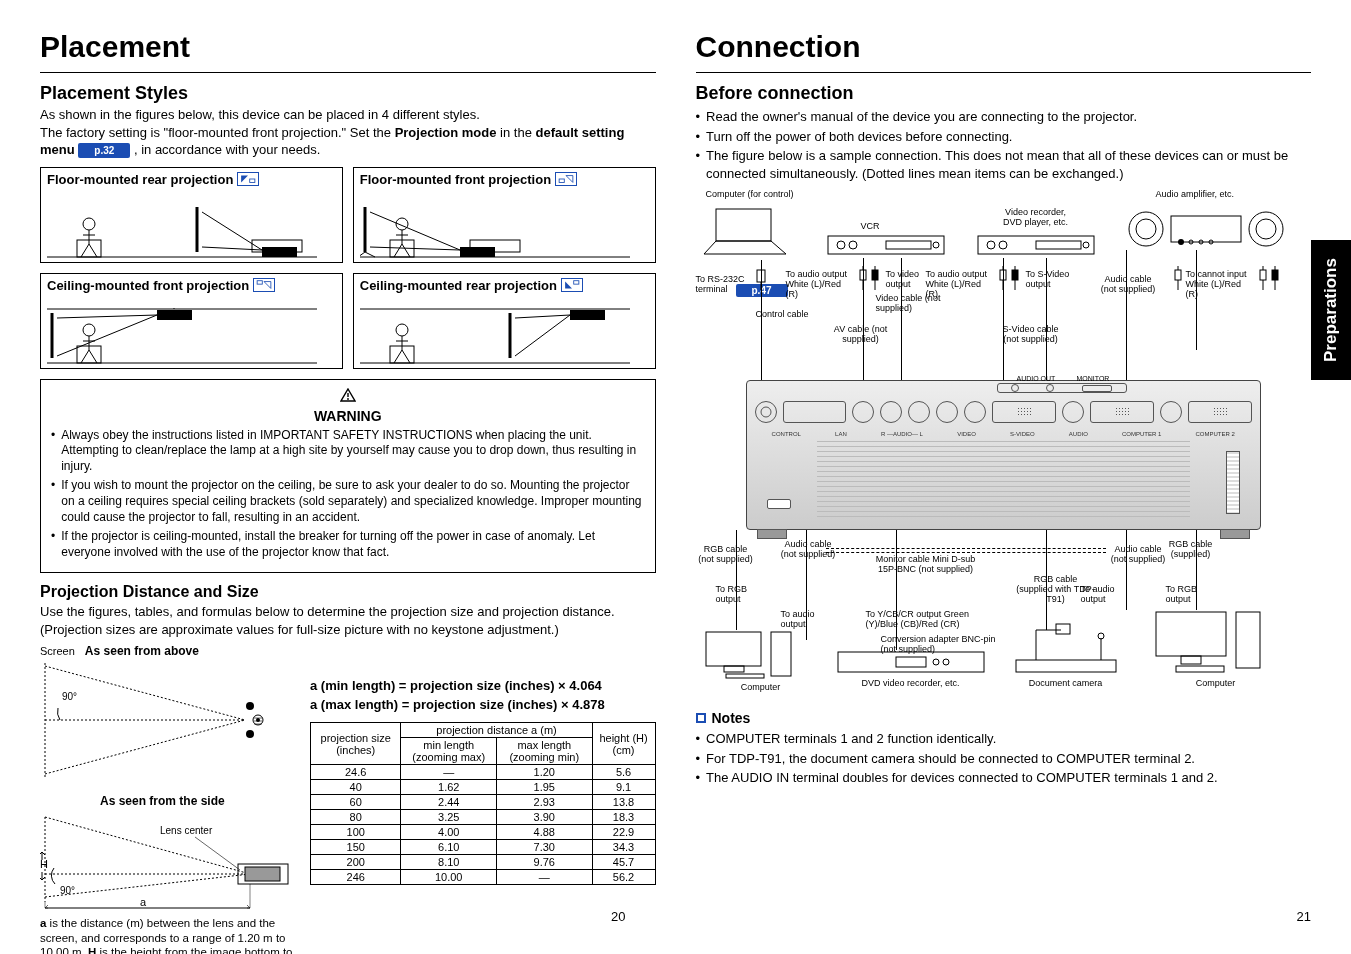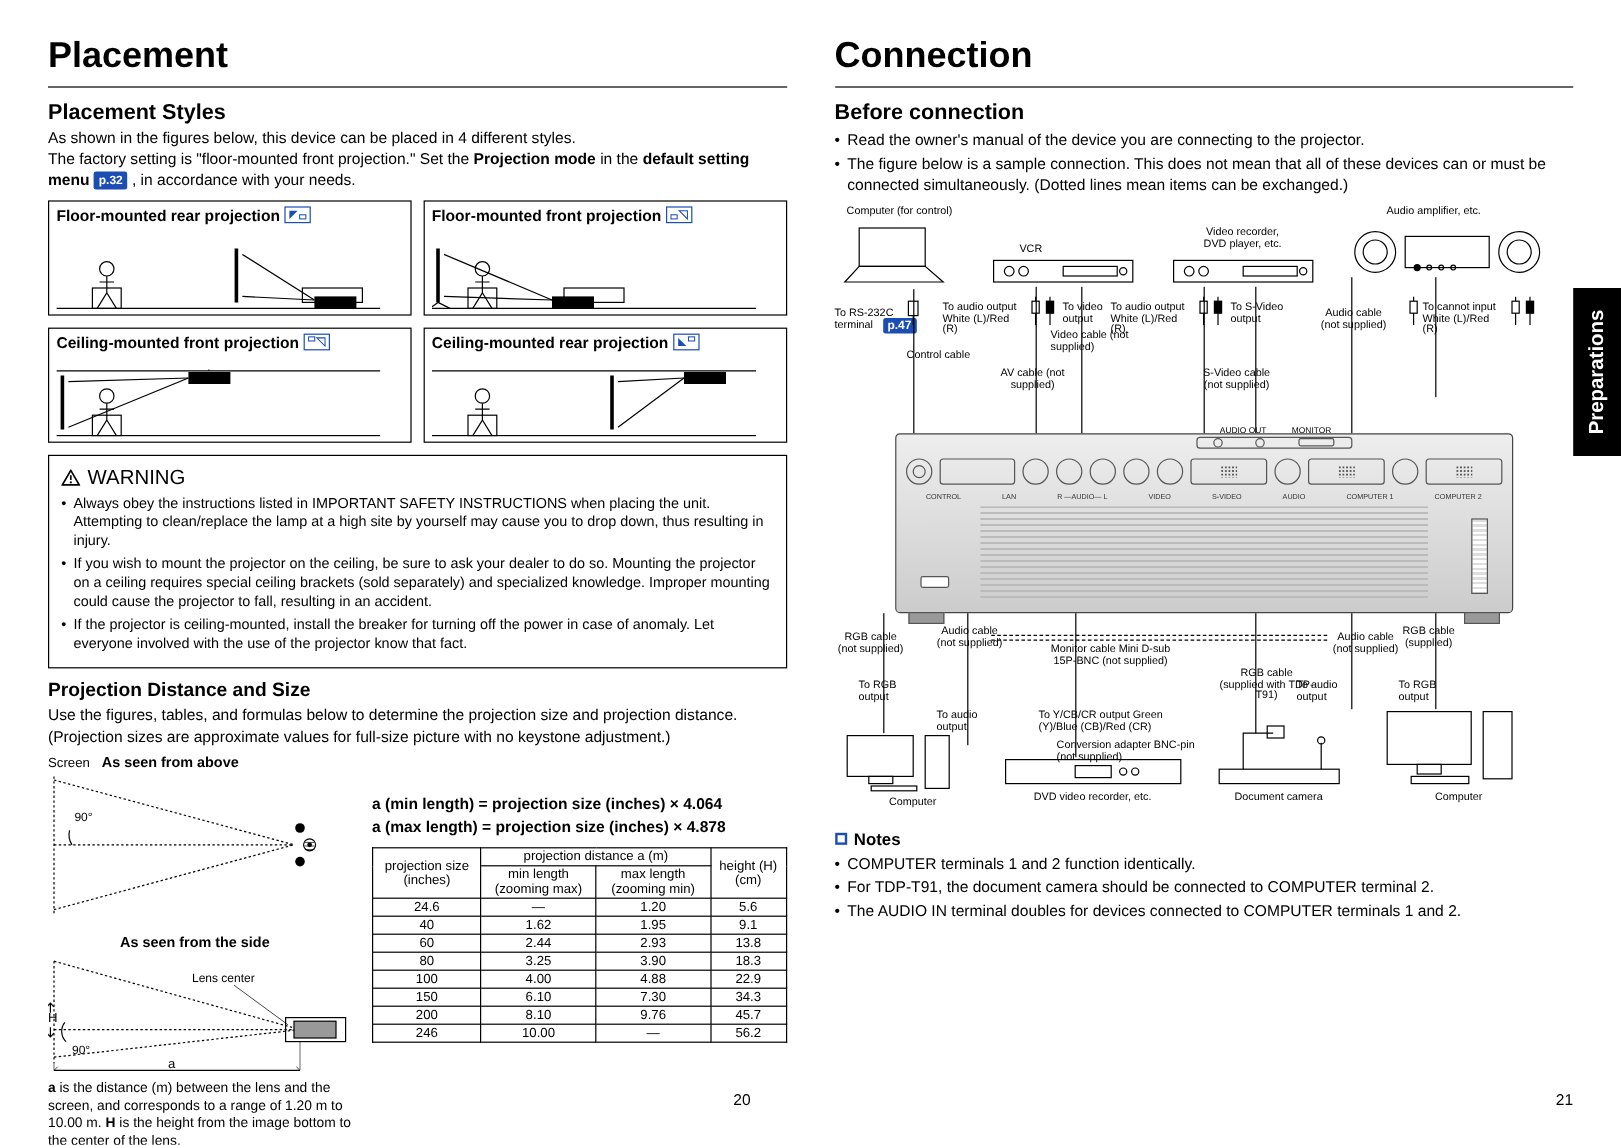--- a/index.html
+++ b/index.html
@@ -14,32 +14,32 @@
     padding: 30px 40px;
   }
   .spread { display: flex; gap: 40px; height: 100%; }
   .page { flex: 1; position: relative; }
   h1 { font-size: 30px; font-weight: bold; margin-bottom: 8px; }
   .hr { border-top: 1px solid #000; margin-bottom: 10px; }
   h2 { font-size: 18px; font-weight: bold; margin: 6px 0 2px 0; }
   h2.sub { font-size: 16px; margin-top: 10px; }
   .para { font-size: 13px; line-height: 1.35; }
   .bold { font-weight: bold; }
-  .pref { display:inline-block; background:#1b4db3; color:#fff; font-size:10px; font-weight:bold; padding:1px 4px; border-radius:2px; vertical-align:middle;}
+  .pref { display:inline-block; background:#1b4db3; color:#fff; font-size:10px; font-weight:bold; padding:1px 16px; border-radius:2px; vertical-align:middle;}
   ul.bullets { list-style: none; padding-left: 0; margin-top:4px; }
   ul.bullets > li { display:flex; gap:6px; font-size:13px; line-height:1.35; margin-bottom:2px; }
   ul.bullets > li::before { content:"•"; }
   .style-grid { display:grid; grid-template-columns: 1fr 1fr; gap:10px; margin-top:8px;}
   .style-box { border:1px solid #000; padding:4px 6px 2px 6px; height:96px; position:relative;}
   .style-box .label { font-weight:bold; font-size:13px; display:flex; align-items:center; gap:4px;}
   .mode-icon { display:inline-block; border:1.5px solid #1b4db3; width:22px; height:14px; position:relative;}
   .mode-icon svg { width:100%; height:100%;}
   .style-scene { position:absolute; left:6px; right:6px; bottom:4px; height:56px;}
   .warning-box { border:1px solid #000; margin-top:10px; padding:8px 10px;}
-  .warning-head { font-size:17px; font-weight:normal; display:flex; align-items:center; gap:6px;}
+  .warning-head { font-size:14px; font-weight:bold; display:flex; align-items:center; gap:6px;flex-direction:column;}
   .tri { display:inline-block; width:16px; height:14px; }
   .tri svg { width:100%; height:100%; display:block;}
   .warning-box ul { list-style:none; padding-left:0; margin-top:4px;}
   .warning-box li { display:flex; gap:6px; font-size:12px; line-height:1.3; margin-bottom:4px;}
   .warning-box li::before { content:"•";}
   .proj-row { display:flex; gap:10px; margin-top:6px; align-items:flex-start;}
   .diagrams { width:260px;}
   .diag-cap { font-size:11px; }
   .diag-box { border:none; height:135px; position:relative; }
   .diag-box2 { height:100px; position:relative; margin-top:4px;}
@@ -328,35 +328,38 @@
   <div class="page">
     <h1>Connection</h1>
     <div class="hr"></div>
 
     <h2>Before connection</h2>
     <ul class="bullets">
       <li>
           <span>Read the owner's manual of the device you are connecting to the projector.</span>
         </li>
       <li>
+          <span>Turn off the power of both devices before connecting.</span>
+        </li>
+      <li>
           <span>The figure below is a sample connection. This does not mean that all of these devices can or must be connected simultaneously. (Dotted lines mean items can be exchanged.)</span>
         </li>
     </ul>
 
     <div class="conn-fig">
 
       <div class="small-label" style="left:10px; top:0;">Computer (for control)</div>
       <div class="dev" style="left:0; top:14px; width:100px;">
         <svg width="100" height="55">
             <rect x="20" y="5" width="55" height="32" fill="none" stroke="#000"></rect>
             <path d="M20 37 L8 50 L90 50 L75 37 Z" fill="none" stroke="#000"></path>
           </svg>
       </div>
 
-      <div class="small-label" style="left:154px; top:32px;text-align:center;">VCR</div>
+      <div class="small-label" style="left:165px; top:32px;text-align:center;">VCR</div>
       <div class="dev" style="left:130px; top:44px; width:120px;">
         <svg width="120" height="24">
             <rect x="2" y="2" width="116" height="18" fill="none" stroke="#000"></rect>
             <circle cx="15" cy="11" r="4" fill="none" stroke="#000"></circle>
             <circle cx="27" cy="11" r="4" fill="none" stroke="#000"></circle>
             <rect x="60" y="7" width="45" height="8" fill="none" stroke="#000"></rect>
             <circle cx="110" cy="11" r="3" fill="none" stroke="#000"></circle>
           </svg>
       </div>
 

